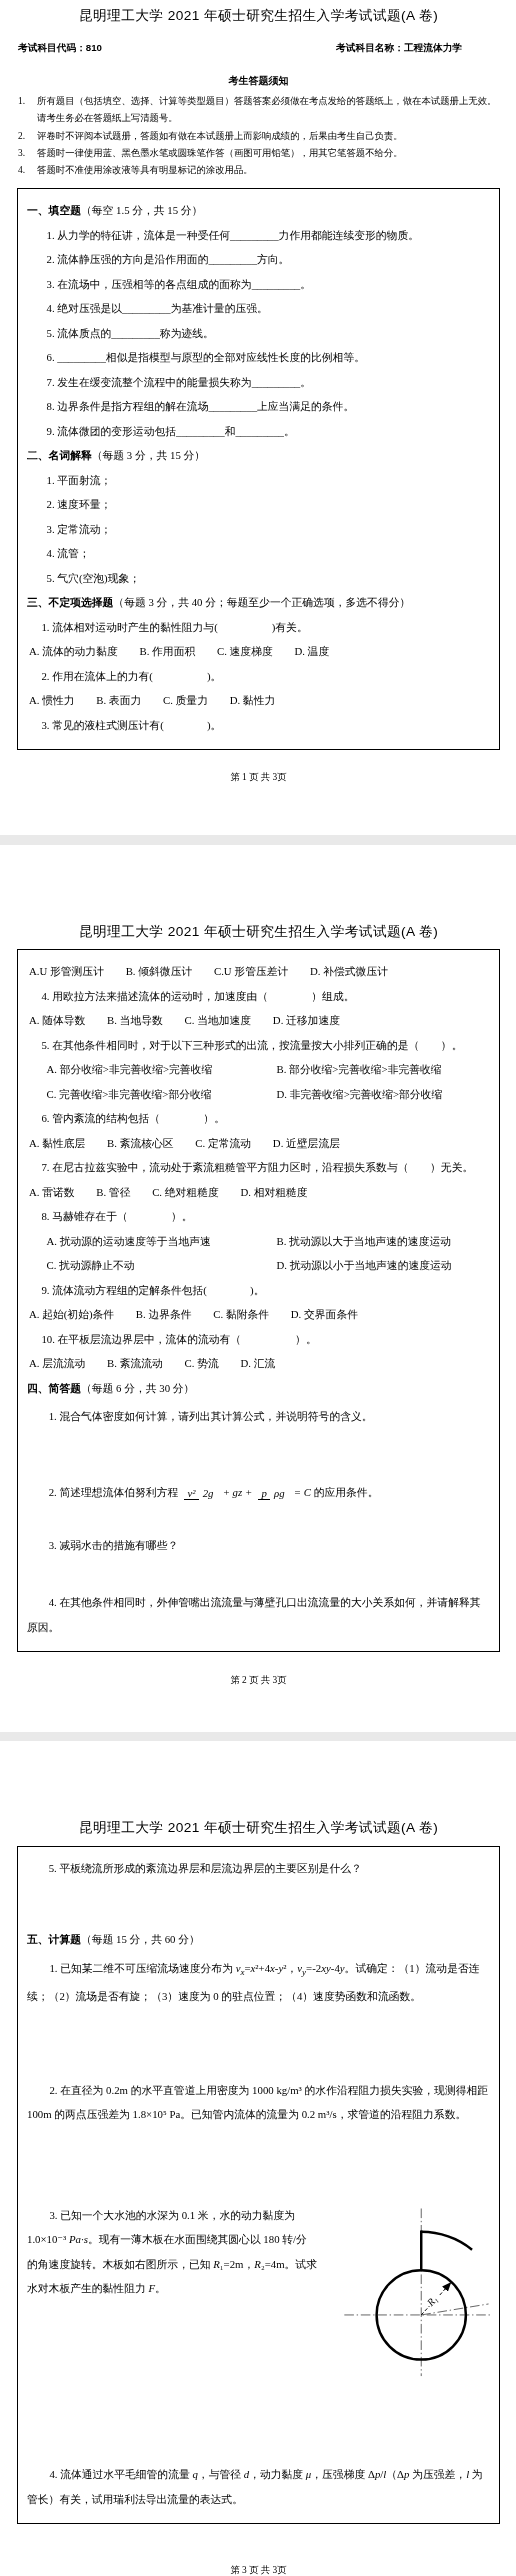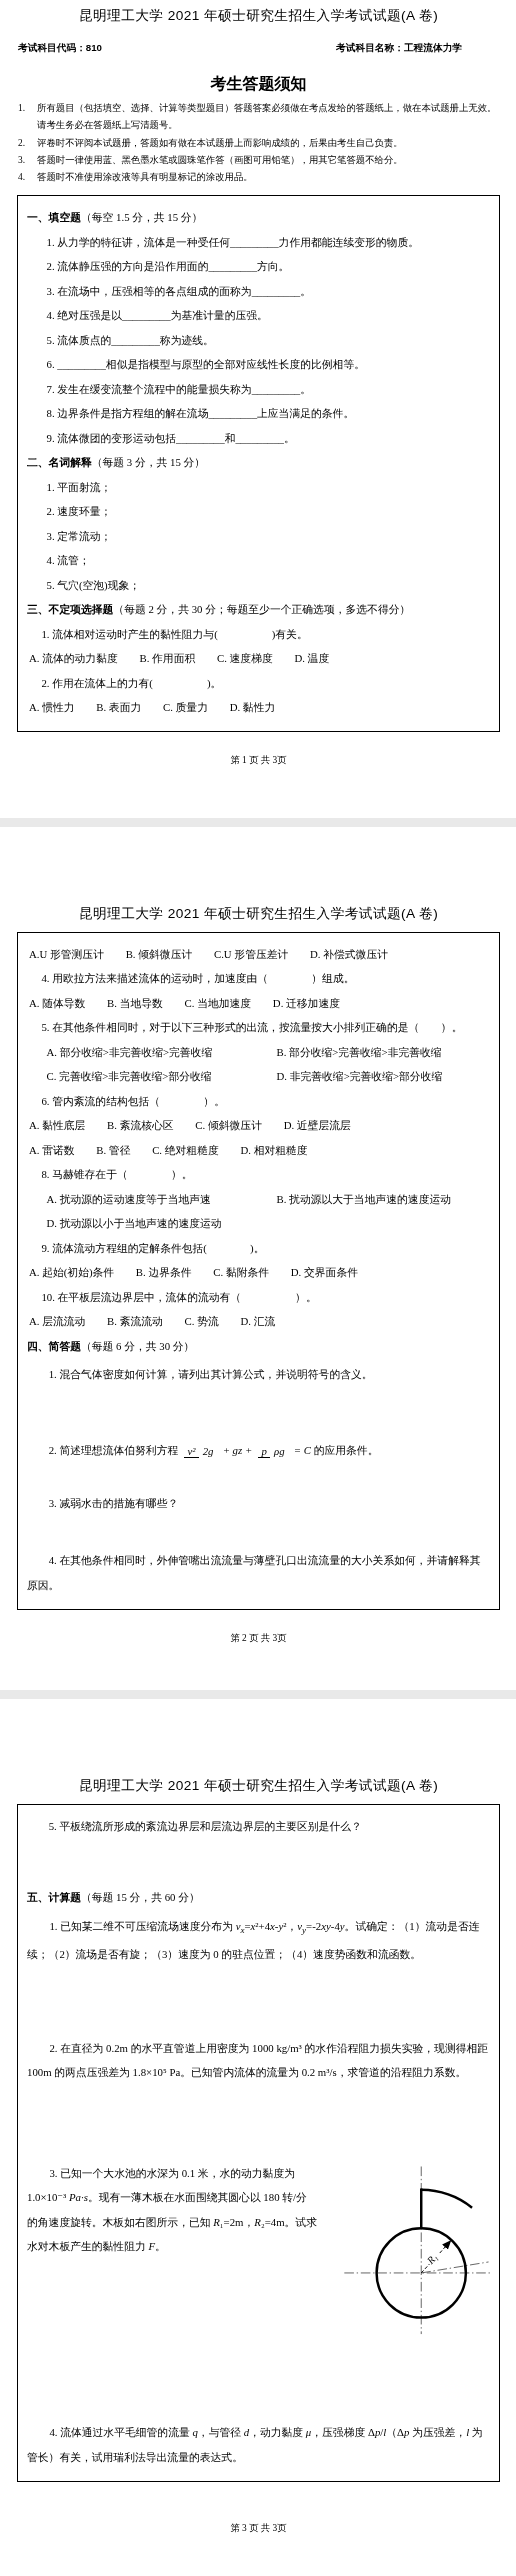--- a/index.html
+++ b/index.html
@@ -29,21 +29,21 @@
     margin-top:17.3px;
     font-size:9.7px;
     font-weight:bold;
     font-family:"Liberation Sans","DejaVu Sans",sans-serif;
   }
   .subjrow .right { margin-left:auto; margin-right:37px; }
 
   .notice-head {
     text-align:center;
     font-weight:bold;
-    font-size:16px;
+    font-size:10px;
     margin-top:19px;
     font-family:"Liberation Sans","DejaVu Sans",sans-serif;
   }
   .notice { padding:4.3px 18px 0 18px; font-size:9.4px; line-height:1.85; }
   .nrow { display:flex; }
   .nnum { width:19px; flex:none; }
   .ntext { flex:1; }
 
   .qbox {
     margin:8.7px 17.3px 0;
@@ -141,30 +141,31 @@
     <div class="sec">
       <span class="shead">二、名词解释</span><span>（每题 3 分，共 15 分）</span>
     </div>
     <div class="fill">1. 平面射流；</div>
     <div class="fill">2. 速度环量；</div>
     <div class="fill">3. 定常流动；</div>
     <div class="fill">4. 流管；</div>
     <div class="fill">5. 气穴(空泡)现象；</div>
 
     <div class="sec">
-      <span class="shead">三、不定项选择题</span><span>（每题 2 分，共 30 分；每题至少一个正确选项，多选不得分）</span>
+      <span class="shead">三、不定项选择题</span><span>（每题 3 分，共 40 分；每题至少一个正确选项，多选不得分）</span>
     </div>
     <div class="q">1. 流体相对运动时产生的黏性阻力与(　　　　　)有关。</div>
     <div class="optrow">
       <span class="opt">A. 流体的动力黏度</span><span class="opt">B. 作用面积</span><span class="opt">C. 速度梯度</span><span class="opt">D. 温度</span>
     </div>
     <div class="q">2. 作用在流体上的力有(　　　　　)。</div>
     <div class="optrow">
       <span class="opt">A. 惯性力</span><span class="opt">B. 表面力</span><span class="opt">C. 质量力</span><span class="opt">D. 黏性力</span>
     </div>
+    <div class="q">3. 常见的液柱式测压计有(　　　　)。</div>
   </div>
 
   <div class="pfoot">第 1 页 共 3页</div>
 </div>
 
 <div class="sep"></div>
 
 <div class="page p2-bottom">
   <div class="pagetitle pt-pad">昆明理工大学 2021 年硕士研究生招生入学考试试题(A 卷)</div>
 
@@ -181,31 +182,33 @@
     <div class="q">5. 在其他条件相同时，对于以下三种形式的出流，按流量按大小排列正确的是（　　）。</div>
     <div class="optgrid">
       <span>A. 部分收缩&gt;非完善收缩&gt;完善收缩</span>
         <span>B. 部分收缩&gt;完善收缩&gt;非完善收缩</span>
         <span>C. 完善收缩&gt;非完善收缩&gt;部分收缩</span>
         <span>D. 非完善收缩&gt;完善收缩&gt;部分收缩</span>
     </div>
 
     <div class="q">6. 管内紊流的结构包括（　　　　）。</div>
     <div class="optrow">
-      <span class="opt">A. 黏性底层</span><span class="opt">B. 紊流核心区</span><span class="opt">C. 倾斜微压计</span><span class="opt">D. 近壁层流层</span>
-    </div>
-
+      <span class="opt">A. 黏性底层</span><span class="opt">B. 紊流核心区</span><span class="opt">C. 定常流动</span><span class="opt">D. 近壁层流层</span>
+    </div>
+
+    <div class="q">7. 在尼古拉兹实验中，流动处于紊流粗糙管平方阻力区时，沿程损失系数与（　　）无关。</div>
     <div class="optrow">
       <span class="opt">A. 雷诺数</span><span class="opt">B. 管径</span><span class="opt">C. 绝对粗糙度</span><span class="opt">D. 相对粗糙度</span>
     </div>
 
     <div class="q">8. 马赫锥存在于（　　　　）。</div>
     <div class="optgrid">
       <span>A. 扰动源的运动速度等于当地声速</span>
         <span>B. 扰动源以大于当地声速的速度运动</span>
+        <span>C. 扰动源静止不动</span>
         <span>D. 扰动源以小于当地声速的速度运动</span>
     </div>
 
     <div class="q">9. 流体流动方程组的定解条件包括(　　　　)。</div>
     <div class="optrow">
       <span class="opt">A. 起始(初始)条件</span><span class="opt">B. 边界条件</span><span class="opt">C. 黏附条件</span><span class="opt">D. 交界面条件</span>
     </div>
 
     <div class="q">10. 在平板层流边界层中，流体的流动有（　　　　　）。</div>
     <div class="optrow">

